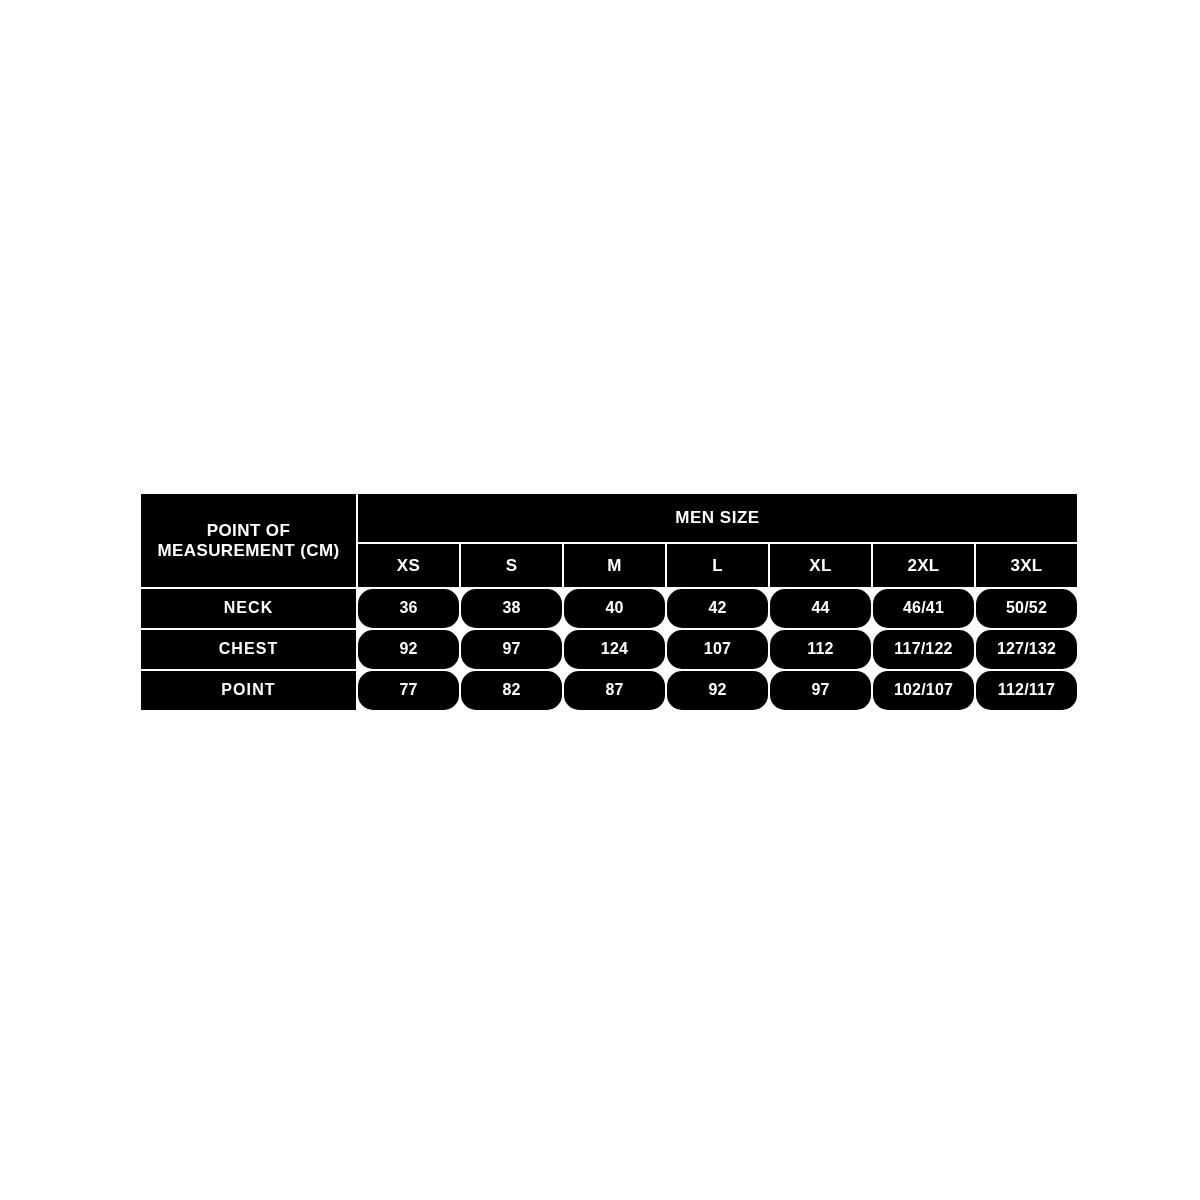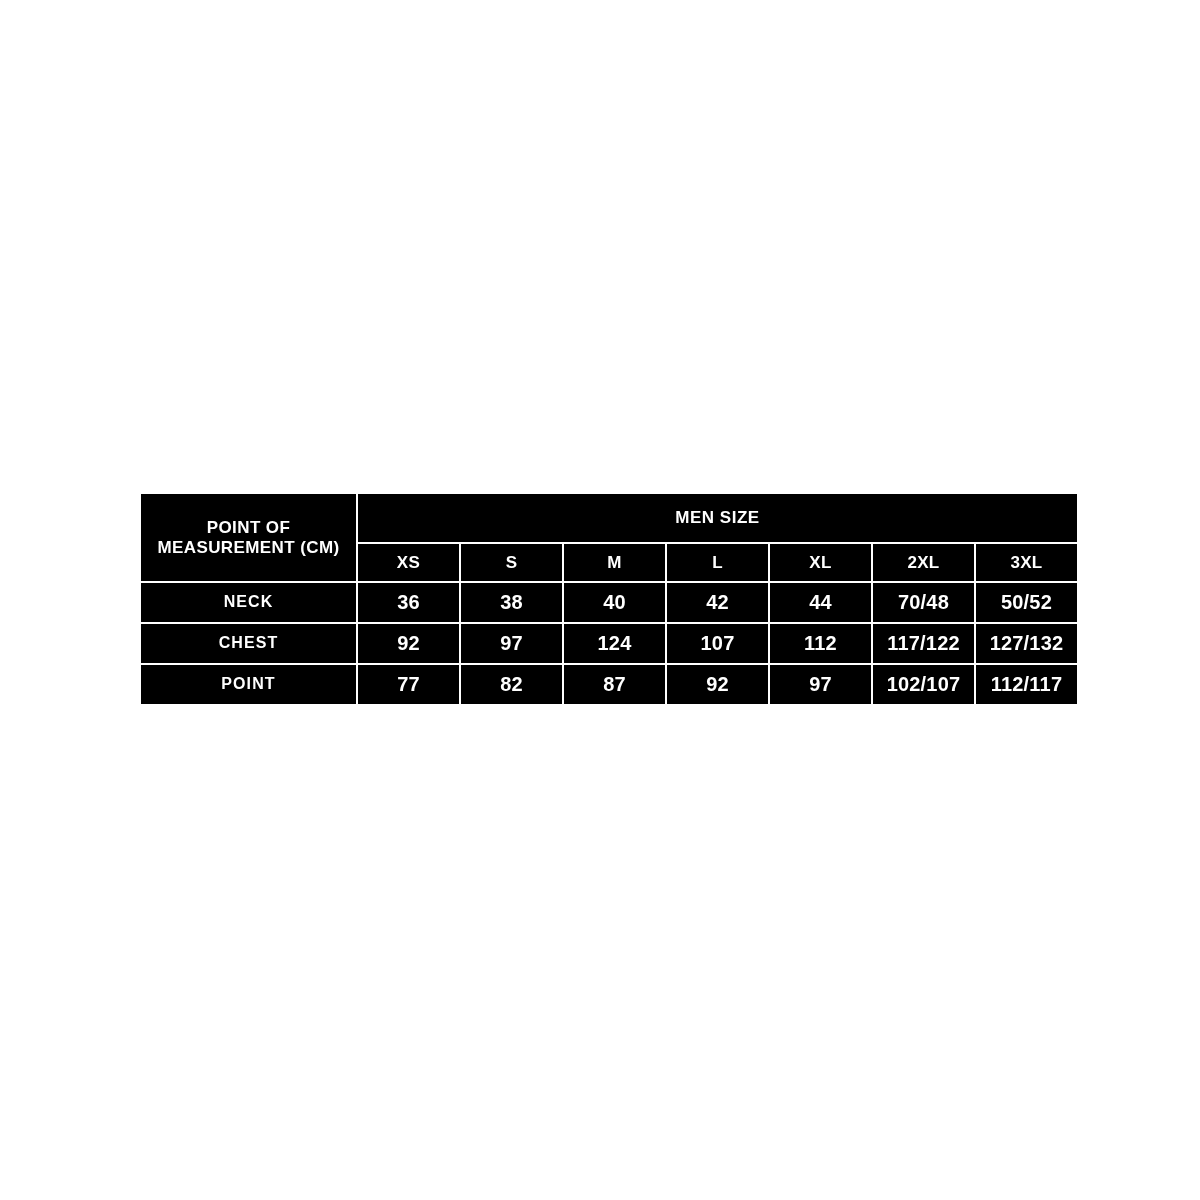--- a/index.html
+++ b/index.html
@@ -61,37 +61,38 @@
     font-size: 17px;
     letter-spacing: 0.5px;
     height: 48px;
     margin-left: 9px;
   }
 
   
   td.size-head {
     font-size: 17px;
     letter-spacing: 0.3px;
-    height: 37px;
+    height: 43px;
   }
 
   
   td.row-label {
     font-size: 16px;
     letter-spacing: 1.1px;
     height: 39px;
     margin-top: 8px;
   }
 
   
   td.data-cell {
     background: #E3000B;
-    font-size: 20px;
+    font-size: 16px;
     letter-spacing: 0.2px;
     height: 39px;
+    border-radius: 15px;
   }
 </style>
 </head>
 <body>
 
 <div id="size-chart">
   <table class="chart">
     <colgroup>
       <col class="label-col">
       <col class="size-col">
@@ -122,21 +123,21 @@
         <td class="size-head">3XL</td>
       </tr>
 
       <tr>
         <td class="row-label">NECK</td>
         <td class="data-cell">36</td>
         <td class="data-cell">38</td>
         <td class="data-cell">40</td>
         <td class="data-cell">42</td>
         <td class="data-cell">44</td>
-        <td class="data-cell">70/48</td>
+        <td class="data-cell">46/41</td>
         <td class="data-cell">50/52</td>
       </tr>
 
       <tr>
         <td class="row-label">CHEST</td>
         <td class="data-cell">92</td>
         <td class="data-cell">97</td>
         <td class="data-cell">124</td>
         <td class="data-cell">107</td>
         <td class="data-cell">112</td>

